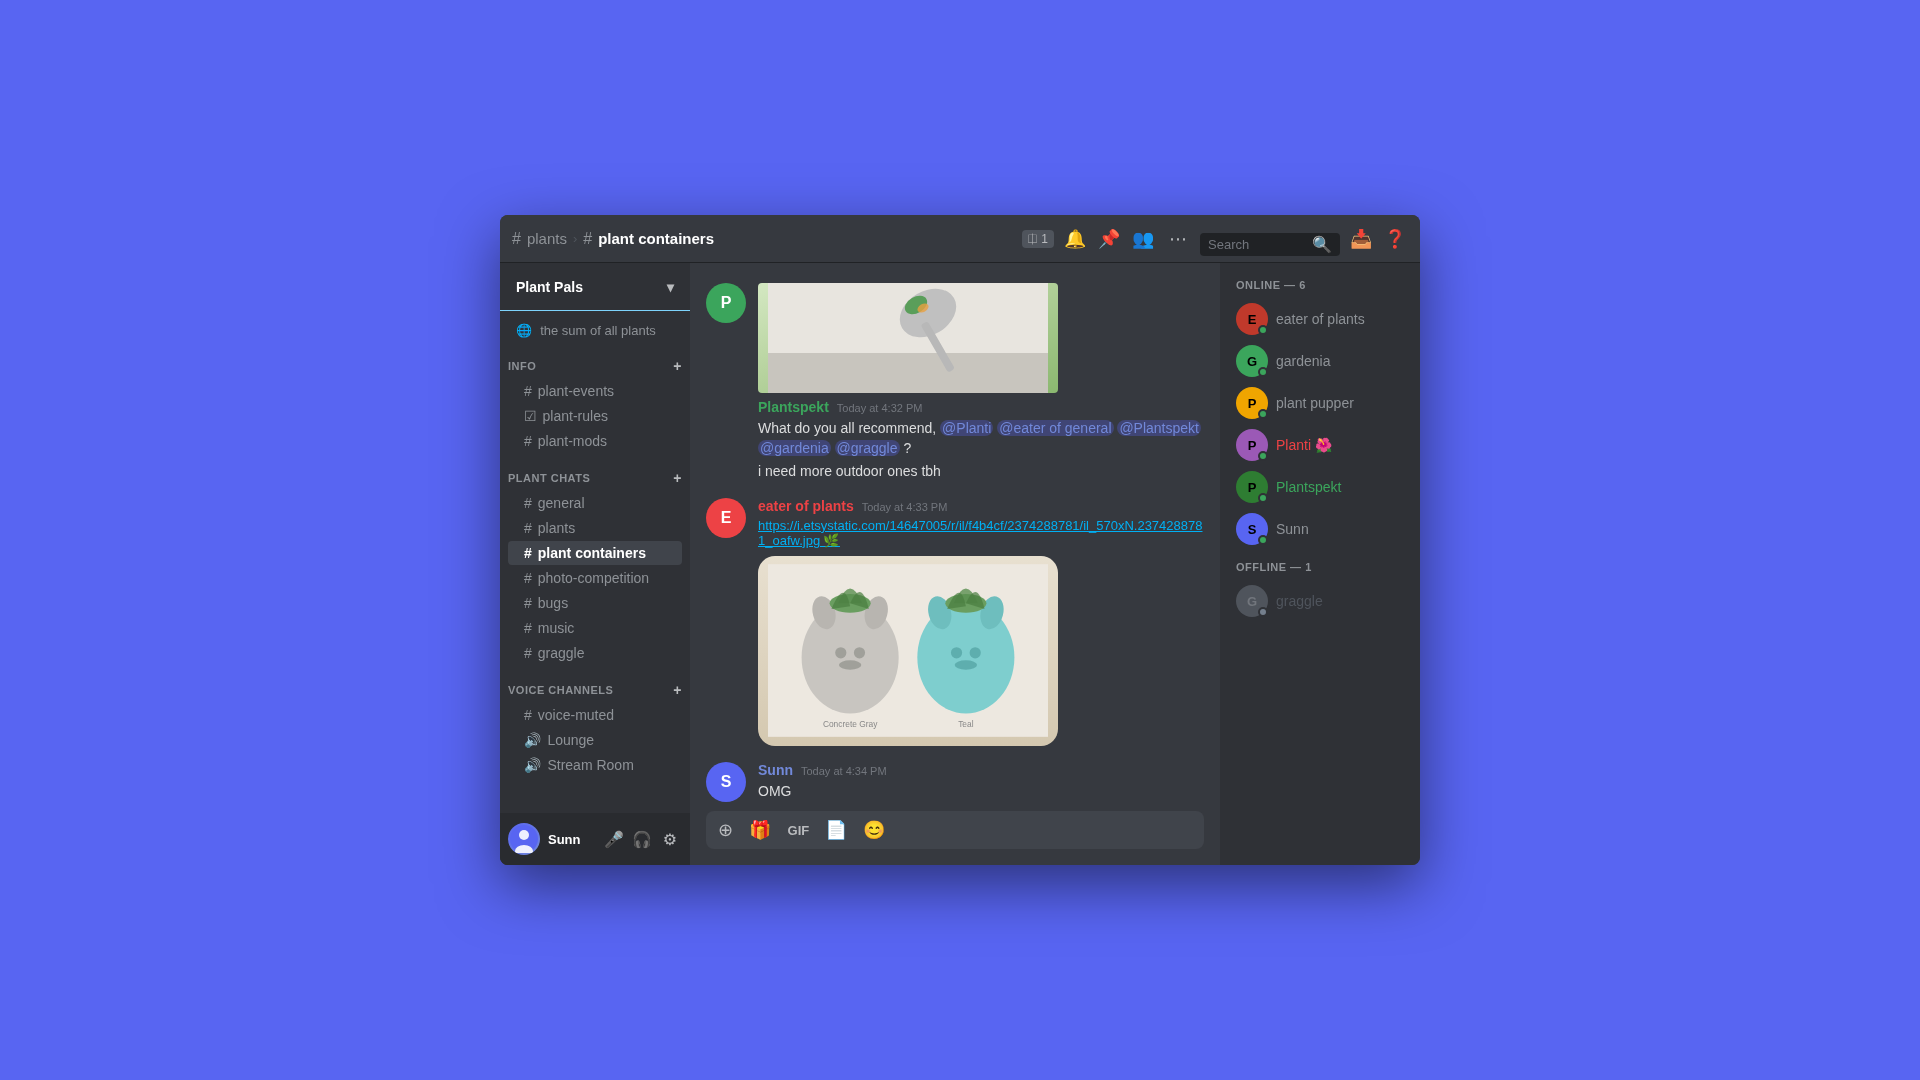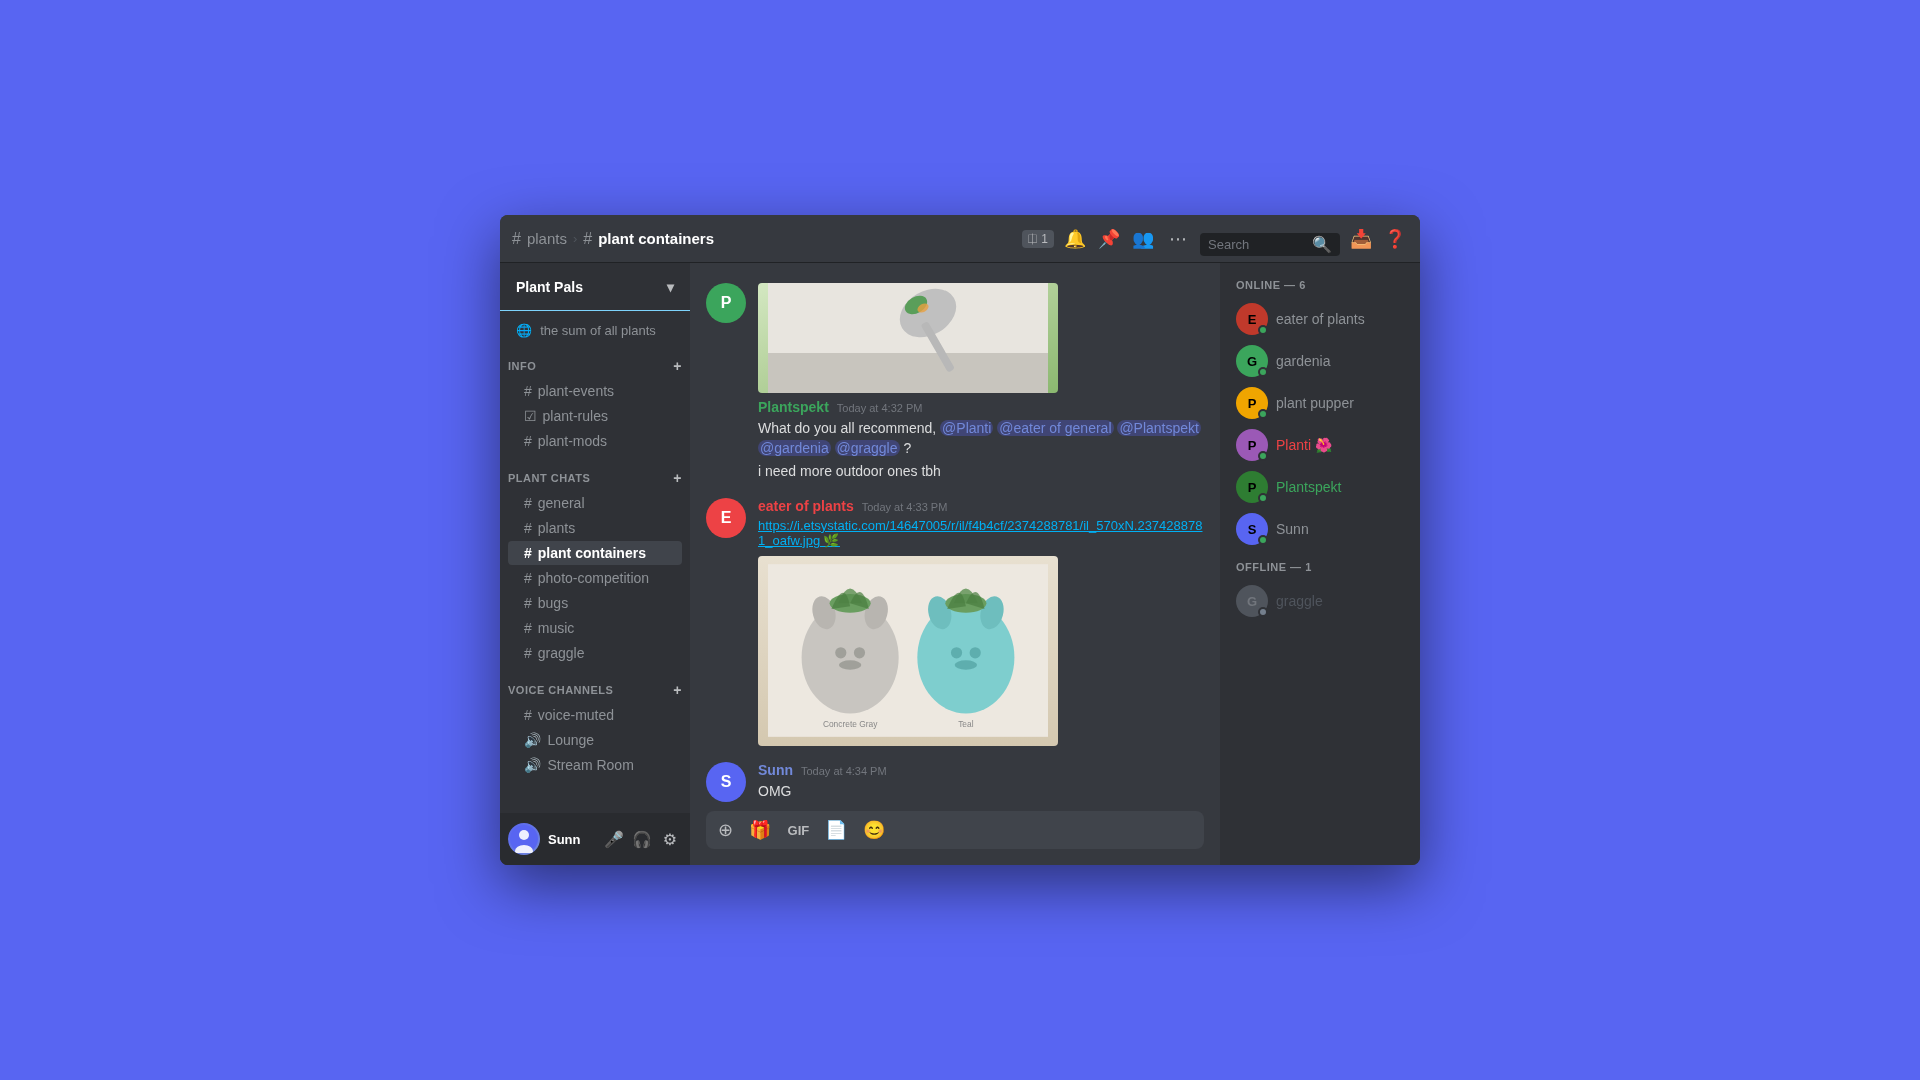--- a/index.html
+++ b/index.html
@@ -233,20 +233,21 @@
       display: flex; align-items: center; justify-content: center;
       position: relative;
     }
     .img-plant-pots {
       height: 190px;
       background: linear-gradient(180deg, #e8e0d0 0%, #d4c8b0 100%);
       display: flex; align-items: center; justify-content: center;
       gap: 20px;
       padding: 10px;
       position: relative;
+      border-radius: 17px;
     }
     
     .message-input-area {
       padding: 0 16px 16px 16px;
       flex-shrink: 0;
     }
     .message-input-box {
       background: #40444b;
       border-radius: 8px;
       display: flex;

